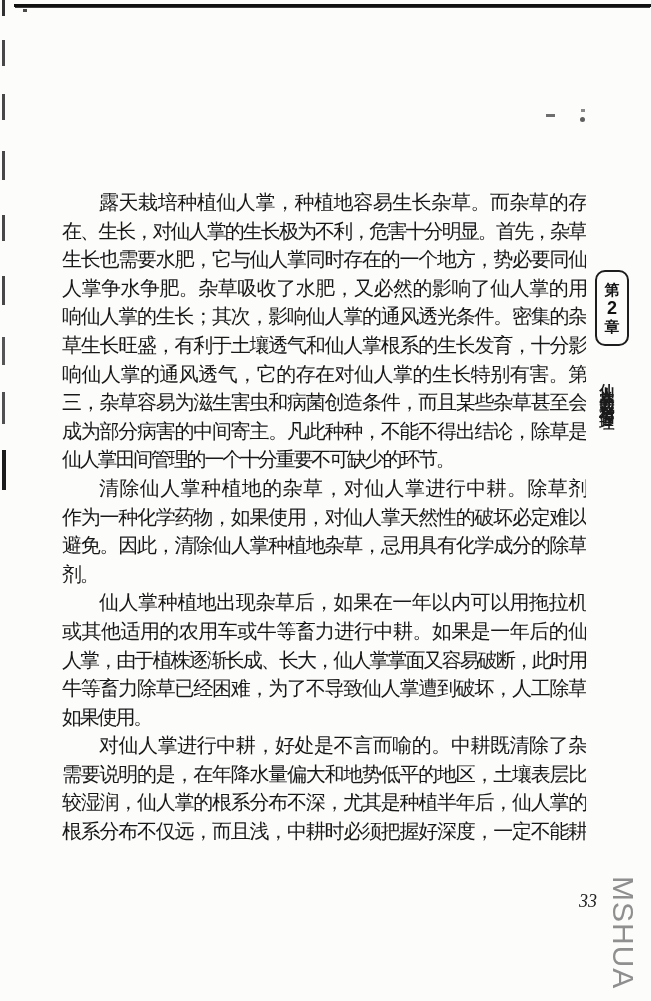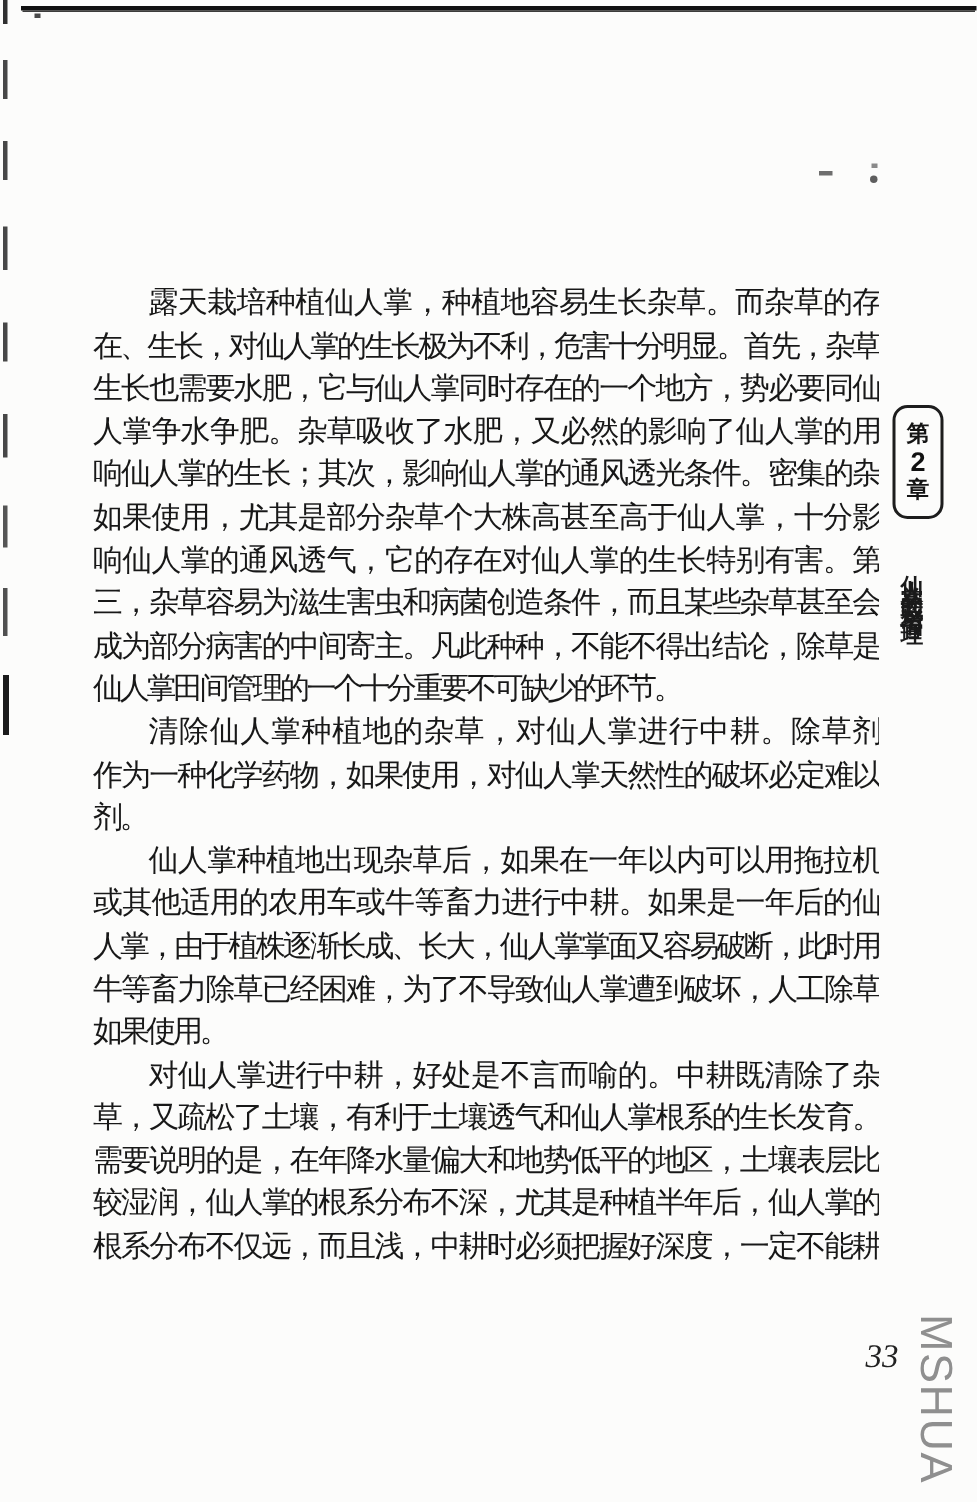--- a/index.html
+++ b/index.html
@@ -61,21 +61,21 @@
   }
   .chapter-title {
     position:absolute; left:597px; top:371px;
     writing-mode:vertical-rl;
     font-size:15px; font-weight:600; letter-spacing:4px; color:#1a1a1a;
   }
 
   
   .page-number {
     position:absolute; left:570px; top:891px; width:36px;
-    text-align:center; font-style:italic; font-size:22px; color:#222;
+    text-align:center; font-style:italic; font-size:18px; color:#222;
   }
   .watermark {
     position:absolute; left:606px; top:876px;
     writing-mode:vertical-rl;
     font-family:"Liberation Sans","DejaVu Sans",sans-serif;
     font-size:30px; font-weight:400; letter-spacing:1px;
     color:#8f8f8f;
   }
 </style>
 </head>
@@ -97,35 +97,35 @@
   <div class="speck s2"></div>
   <div class="speck s3"></div>
   <div class="speck s4"></div>
 
   <main class="body-text">
       <div class="bodyline indent">露天栽培种植仙人掌，种植地容易生长杂草。而杂草的存</div>
       <div class="bodyline">在、生长，对仙人掌的生长极为不利，危害十分明显。首先，杂草</div>
       <div class="bodyline">生长也需要水肥，它与仙人掌同时存在的一个地方，势必要同仙</div>
       <div class="bodyline">人掌争水争肥。杂草吸收了水肥，又必然的影响了仙人掌的用</div>
       <div class="bodyline">响仙人掌的生长；其次，影响仙人掌的通风透光条件。密集的杂</div>
-      <div class="bodyline">如果使用，尤其是部分杂草个大株高甚至高于仙人掌，十分影</div>
+      <div class="bodyline">草生长旺盛，有利于土壤透气和仙人掌根系的生长发育，十分影</div>
       <div class="bodyline">响仙人掌的通风透气，它的存在对仙人掌的生长特别有害。第</div>
       <div class="bodyline">三，杂草容易为滋生害虫和病菌创造条件，而且某些杂草甚至会</div>
       <div class="bodyline">成为部分病害的中间寄主。凡此种种，不能不得出结论，除草是</div>
       <div class="bodyline end">仙人掌田间管理的一个十分重要不可缺少的环节。</div>
       <div class="bodyline indent">清除仙人掌种植地的杂草，对仙人掌进行中耕。除草剂</div>
       <div class="bodyline">作为一种化学药物，如果使用，对仙人掌天然性的破坏必定难以</div>
+      <div class="bodyline">避免。因此，清除仙人掌种植地杂草，忌用具有化学成分的除草</div>
       <div class="bodyline end">剂。</div>
       <div class="bodyline indent">仙人掌种植地出现杂草后，如果在一年以内可以用拖拉机</div>
       <div class="bodyline">或其他适用的农用车或牛等畜力进行中耕。如果是一年后的仙</div>
       <div class="bodyline">人掌，由于植株逐渐长成、长大，仙人掌掌面又容易破断，此时用</div>
       <div class="bodyline">牛等畜力除草已经困难，为了不导致仙人掌遭到破坏，人工除草</div>
       <div class="bodyline end">如果使用。</div>
       <div class="bodyline indent">对仙人掌进行中耕，好处是不言而喻的。中耕既清除了杂</div>
-      <div class="bodyline">草，又疏松了土壤，有利于土壤透气和仙人掌根系的生长发育。</div>
       <div class="bodyline">需要说明的是，在年降水量偏大和地势低平的地区，土壤表层比</div>
       <div class="bodyline">较湿润，仙人掌的根系分布不深，尤其是种植半年后，仙人掌的</div>
       <div class="bodyline">根系分布不仅远，而且浅，中耕时必须把握好深度，一定不能耕</div>
     </main>
 
   <div class="chapter-badge">
     <span class="zi">第</span>
     <span class="num">2</span>
     <span class="zi">章</span>
   </div>

